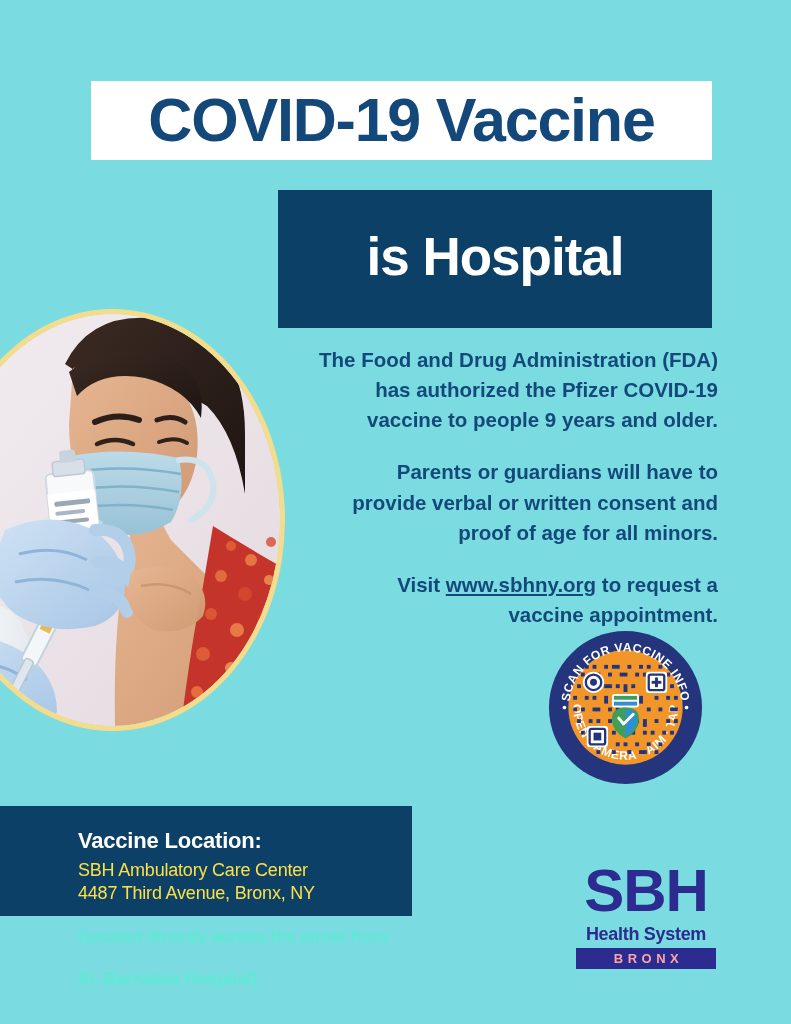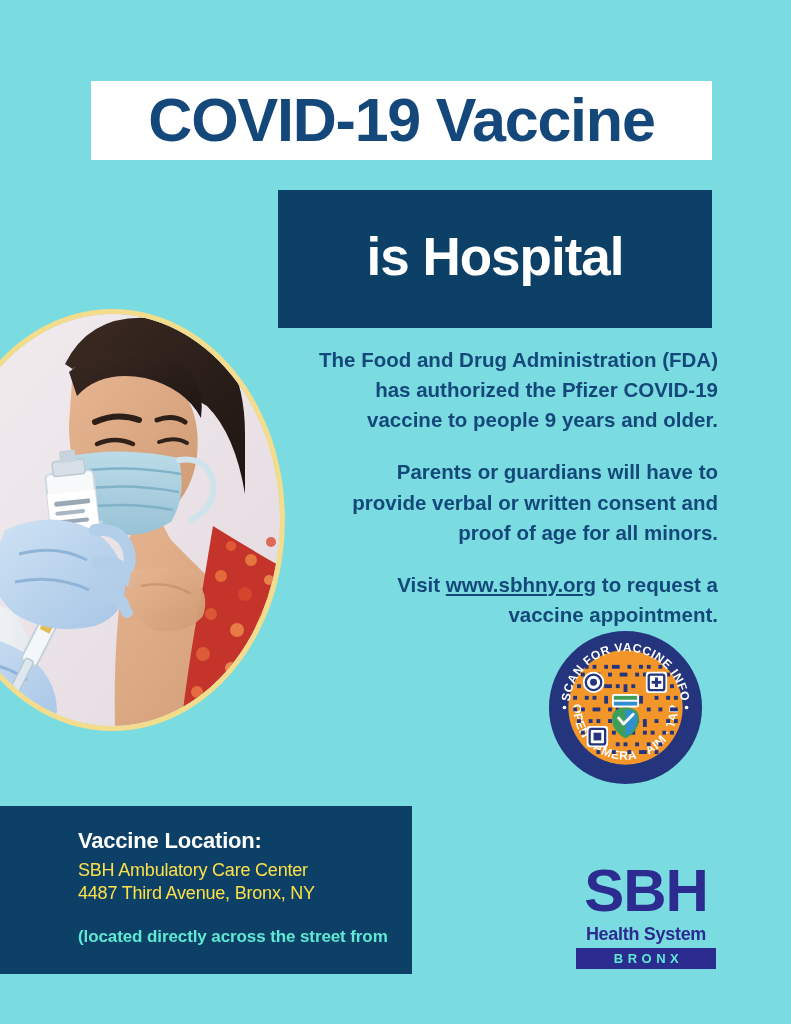--- a/index.html
+++ b/index.html
@@ -74,21 +74,21 @@
   .photo-svg{ display:block; width:100%; height:100%; }
 
   
   .qr-badge{
     position:absolute; left:548px; top:630px; width:155px; height:155px;
   }
   .qr-svg{ display:block; width:100%; height:100%; }
 
   
   .location-box{
-    position:absolute; left:0px; top:806px; width:412px; height:168px;
+    position:absolute; left:0px; top:806px; width:412px; height:110px;
     background:#0c4066;
     padding:22px 0 0 78px;
     color:#e9f3fa;
   }
   .location-box .loc-title{
     font-size:22px; font-weight:bold; color:#ffffff;
     letter-spacing:-0.2px; margin-bottom:5px;
   }
   .location-box .loc-line{
     font-size:18px; font-weight:normal; color:#fde047;
@@ -107,21 +107,21 @@
   .sbh-logo .sbh-mark{
     font-size:60px; font-weight:bold; color:#2b2b90;
     letter-spacing:-1px; line-height:1;
   }
   .sbh-logo .sbh-sub{
     font-size:18px; font-weight:bold; color:#2b2b90;
     letter-spacing:-0.3px; line-height:1; margin-top:4px;
   }
   .sbh-logo .sbh-bar{
     margin-top:5px; background:#2b2b90;
-    font-size:13px; font-weight:bold; color:#5eead4;
+    font-size:13px; font-weight:bold; color:#fca5a5;
     letter-spacing:4.5px; padding:3px 0 3px 5px;
   }
 </style>
 </head>
 <body>
 
 <div class="title-box">
   <div class="title-text">COVID-19 Vaccine</div>
 </div>
 
@@ -369,19 +369,20 @@
       <path d="M73 91 L78 97 L88 87" stroke="#ffffff" stroke-width="3" fill="none" stroke-linecap="round" stroke-linejoin="round"></path>
     </g>
   </svg>
 </div>
 
 <div class="location-box">
   <div class="loc-title">Vaccine Location:</div>
   <div class="loc-line">SBH Ambulatory Care Center</div>
   <div class="loc-line">4487 Third Avenue, Bronx, NY</div>
   <div class="loc-note">(located directly across the street from</div>
+  <div class="loc-note">St. Barnabas Hospital).</div>
 </div>
 
 <div class="sbh-logo">
   <div class="sbh-mark">SBH</div>
   <div class="sbh-sub">Health System</div>
   <div class="sbh-bar">BRONX</div>
 </div>
 
 </body></html>

